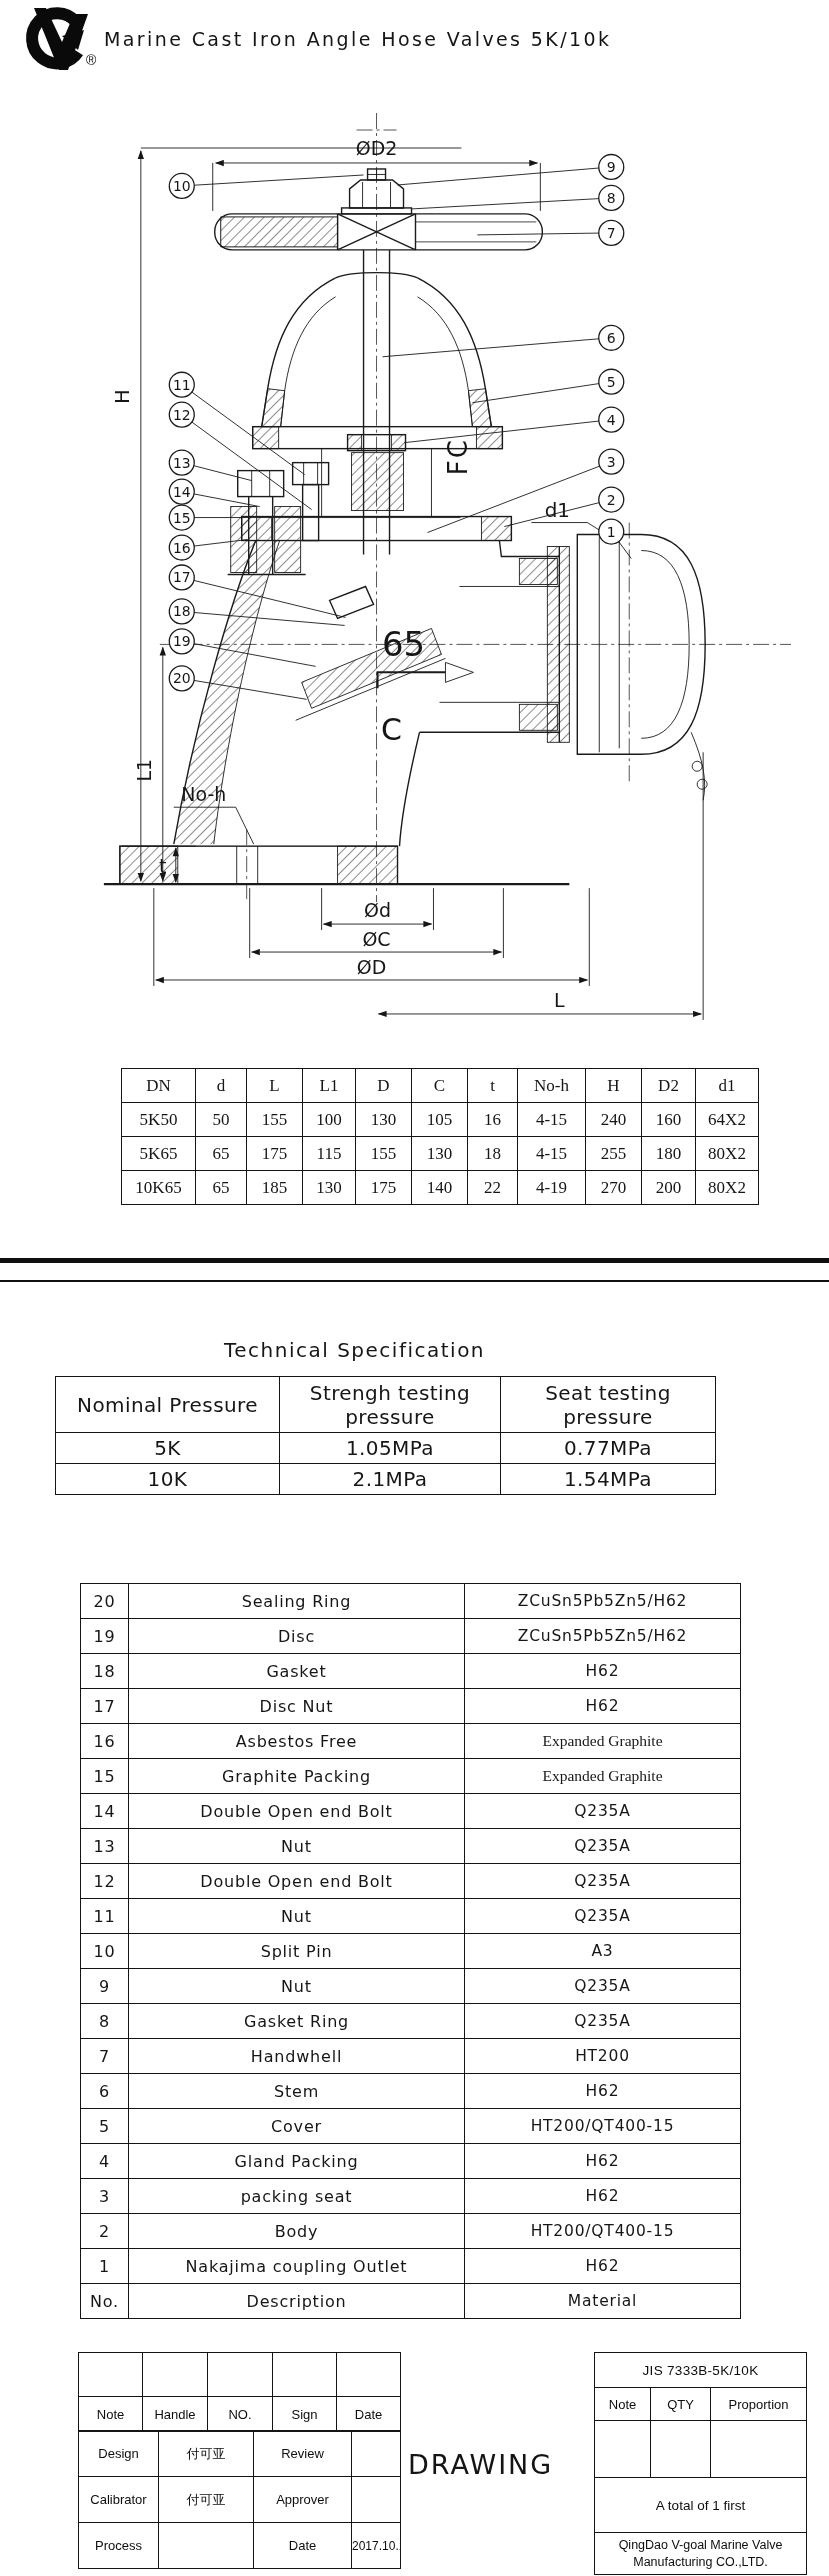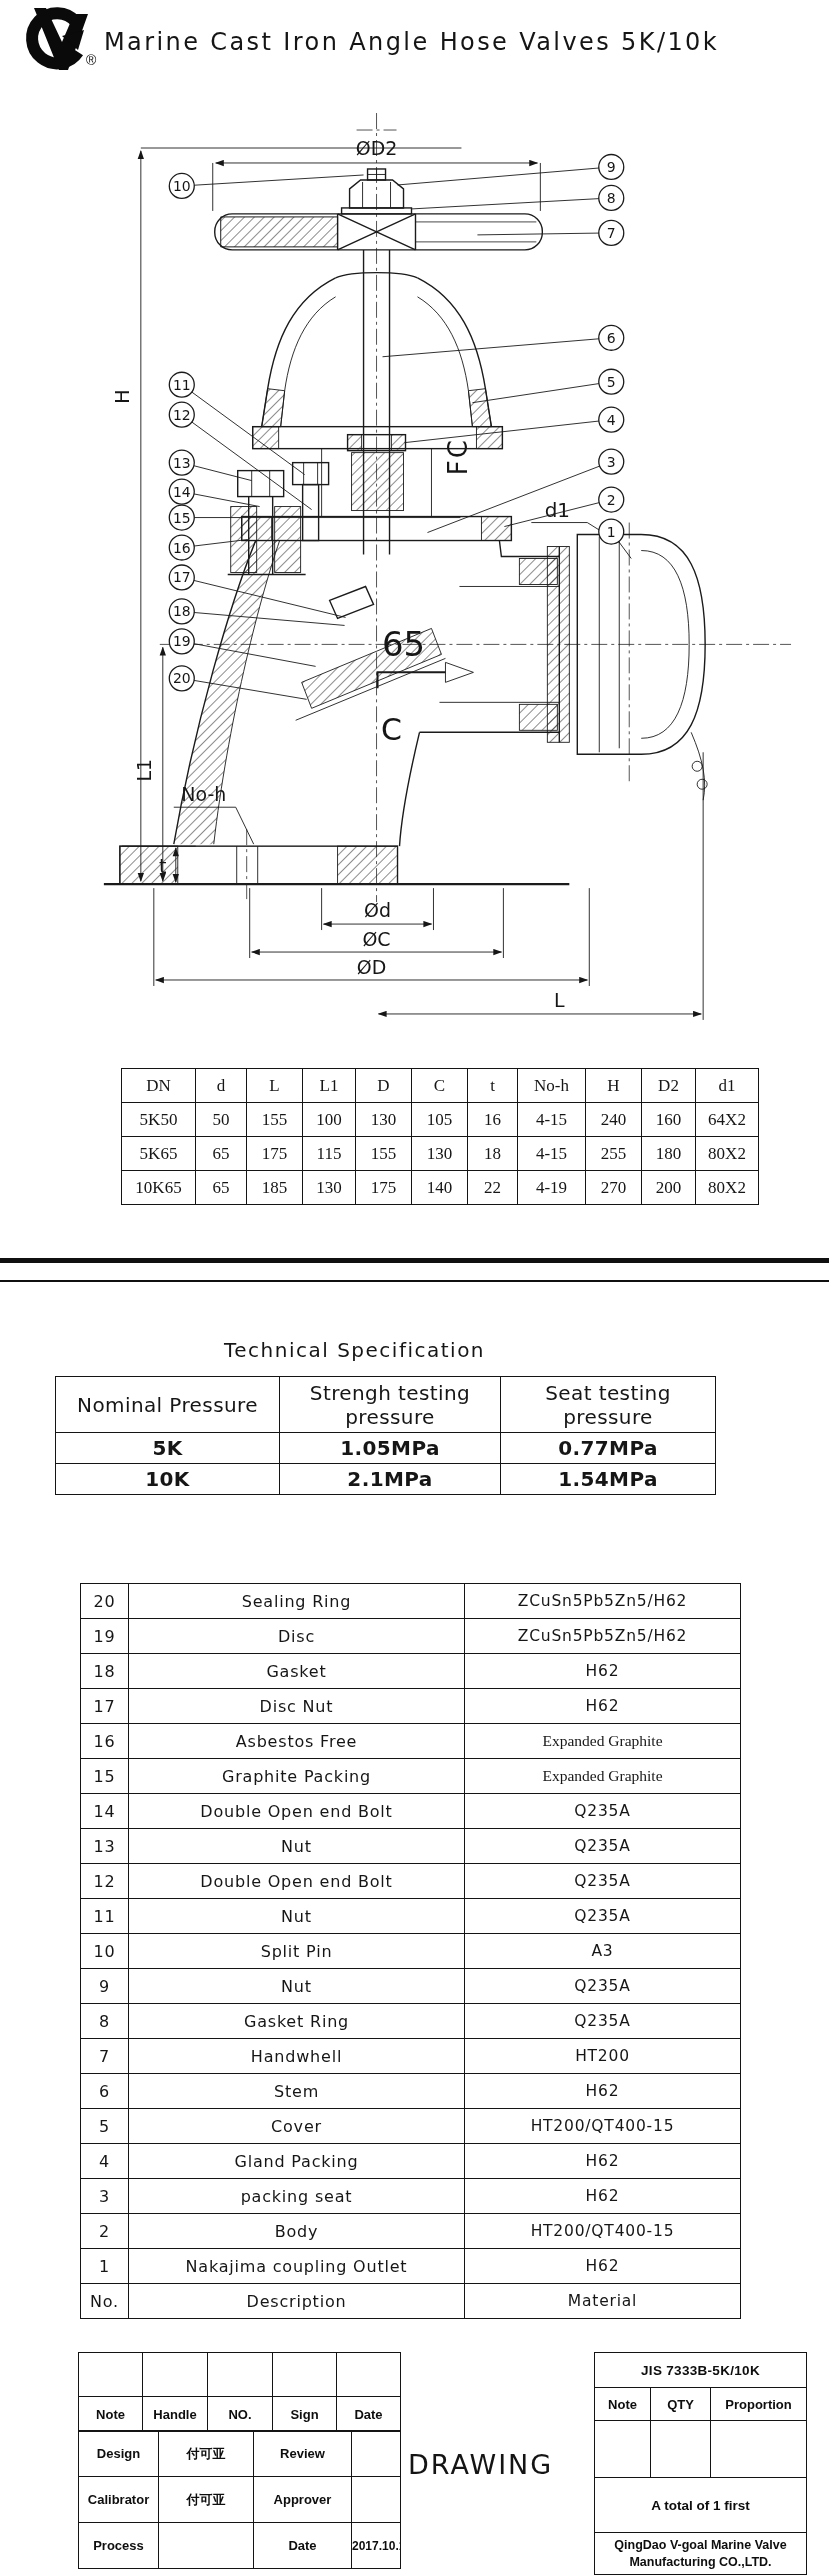--- a/index.html
+++ b/index.html
@@ -1,48 +1,48 @@
 <!DOCTYPE html>
 <html><head>
 <meta charset="utf-8">
 <style>
   html,body{margin:0;padding:0;background:#fff;}
   .page{position:relative;width:829px;height:2576px;background:#ffffff;
         font-family:"Liberation Sans",sans-serif;color:#111;overflow:hidden;}
   .abs{position:absolute;}
   
-  .hdr-title{position:absolute;left:104px;top:28px;font-size:24px;letter-spacing:2.4px;
+  .hdr-title{position:absolute;left:104px;top:28px;font-size:19px;letter-spacing:2.4px;
              color:#151515;white-space:nowrap;font-family:"DejaVu Sans",sans-serif;}
   
   table{border-collapse:collapse;table-layout:fixed;}
   td{border:1.4px solid #141414;text-align:center;vertical-align:middle;padding:0;overflow:hidden;white-space:nowrap;}
   
   .dim-table{position:absolute;left:121px;top:1068px;width:636px;
              font-family:"Liberation Serif",serif;font-size:17px;color:#161616;}
   .dim-table tr{height:34px;}
   
   .sep-thick{position:absolute;left:0;top:1258px;width:829px;height:5px;background:#101010;}
   .sep-thin{position:absolute;left:0;top:1280px;width:829px;height:2px;background:#101010;}
   
   .spec-title{position:absolute;left:55px;top:1338px;width:599px;text-align:center;
               font-size:20px;letter-spacing:1.5px;color:#161616;font-family:"DejaVu Sans",sans-serif;}
   .spec-table{position:absolute;left:55px;top:1376px;width:659px;font-size:20px;letter-spacing:0.4px;
               font-family:"DejaVu Sans",sans-serif;color:#161616;}
   .spec-table td{white-space:normal;line-height:1.2;}
   .spec-table tr.hd{height:56px;}
-  .spec-table tr.rw{height:31px;font-weight:bold;}
+  .spec-table tr.rw{height:31px;}
   
   .parts-table{position:absolute;left:80px;top:1583px;width:659px;font-size:16px;letter-spacing:0.8px;
                font-family:"DejaVu Sans",sans-serif;color:#161616;}
   .parts-table tr{height:35px;}
   .parts-table td.mat{font-size:15.5px;margin-left:24px;}
   .parts-table tr:nth-child(5) td.mat,.parts-table tr:nth-child(6) td.mat{
       font-family:"Liberation Serif",serif;font-size:15.5px;letter-spacing:0;}
   
-  .tb{font-family:"Liberation Sans",sans-serif;font-weight:bold;font-size:13px;color:#0e0e0e;}
+  .tb{font-family:"Liberation Sans",sans-serif;font-weight:normal;font-size:13px;color:#0e0e0e;}
   .tb-left-top{position:absolute;left:78px;top:2352px;width:322px;}
   .tb-left-top tr.r0{height:44px;} .tb-left-top tr.r1{height:35px;}
   .tb-left-bot{position:absolute;left:78px;top:2430px;width:322px;}
   .tb-left-bot tr{height:46px;}
   .tb-right{position:absolute;left:594px;top:2352px;width:212px;}
   .tb-right .jis{height:35px;font-size:13.5px;letter-spacing:0.3px;}
   .tb-right .hd{height:33px;} .tb-right .emp{height:57px;}
   .tb-right .tot{height:55px;font-size:13.5px;}
   .tb-right .comp{height:42px;font-size:12.5px;line-height:1.35;}
   .drawing-word{position:absolute;left:408px;top:2449px;width:185px;text-align:left;

